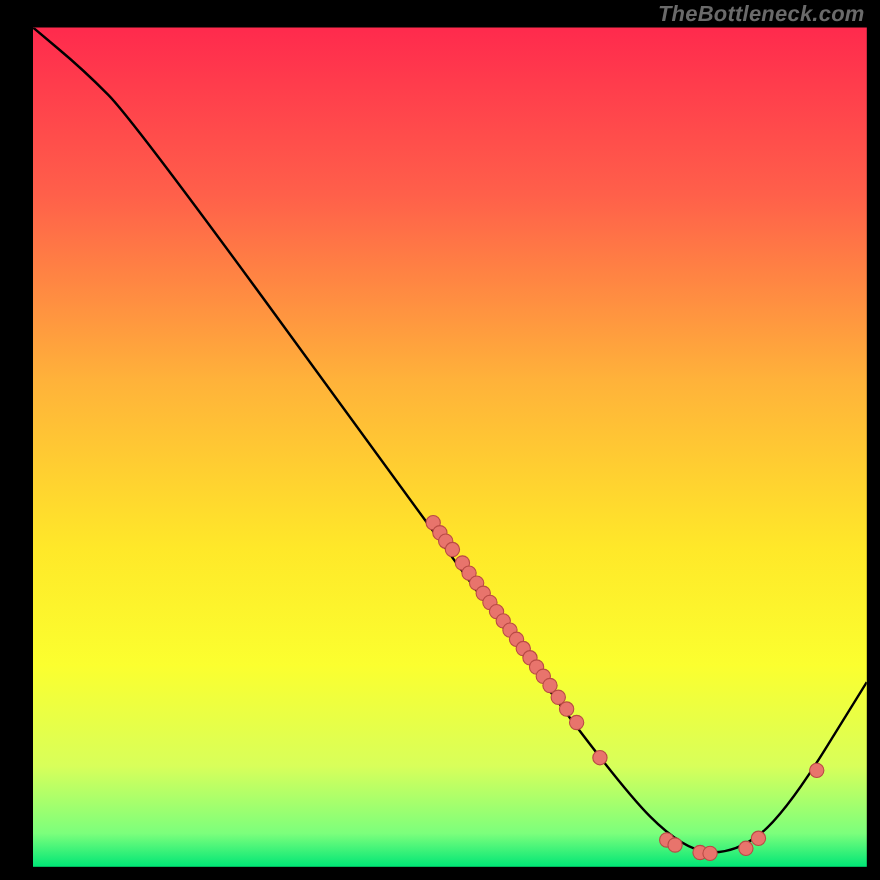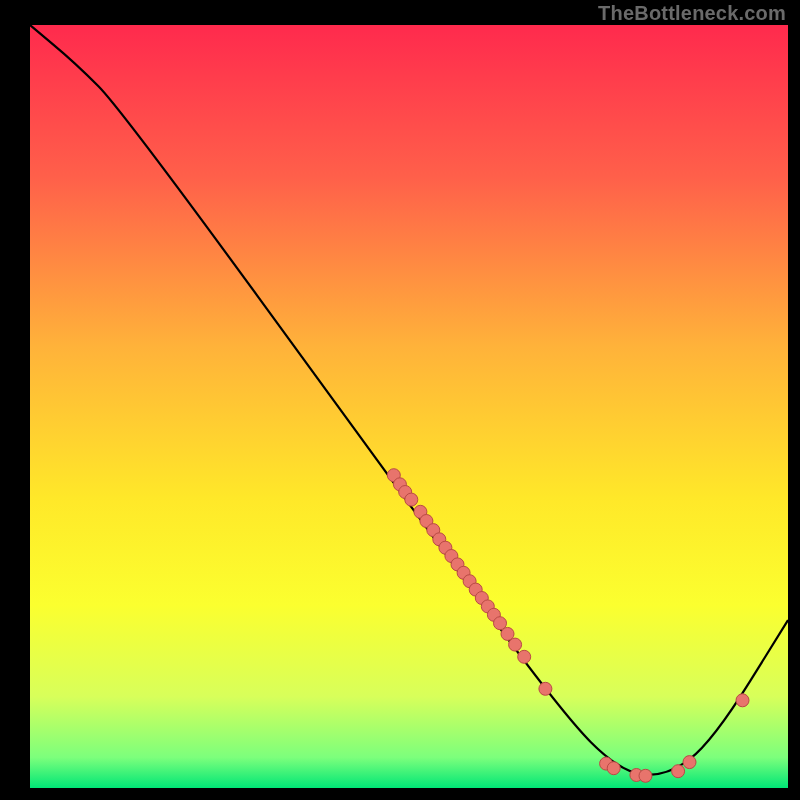--- a/index.html
+++ b/index.html
@@ -7,20 +7,21 @@
     padding: 0;
     width: 800px;
     height: 800px;
     background: #000000;
     overflow: hidden;
   }
   .container {
     position: relative;
     width: 800px;
     height: 800px;
+    font-style: italic;
   }
   .attribution {
     position: absolute;
     top: 2px;
     right: 14px;
     font-family: Arial, Helvetica, sans-serif;
     font-size: 20px;
     font-weight: 600;
     color: #6a6a6a;
     letter-spacing: 0.2px;

